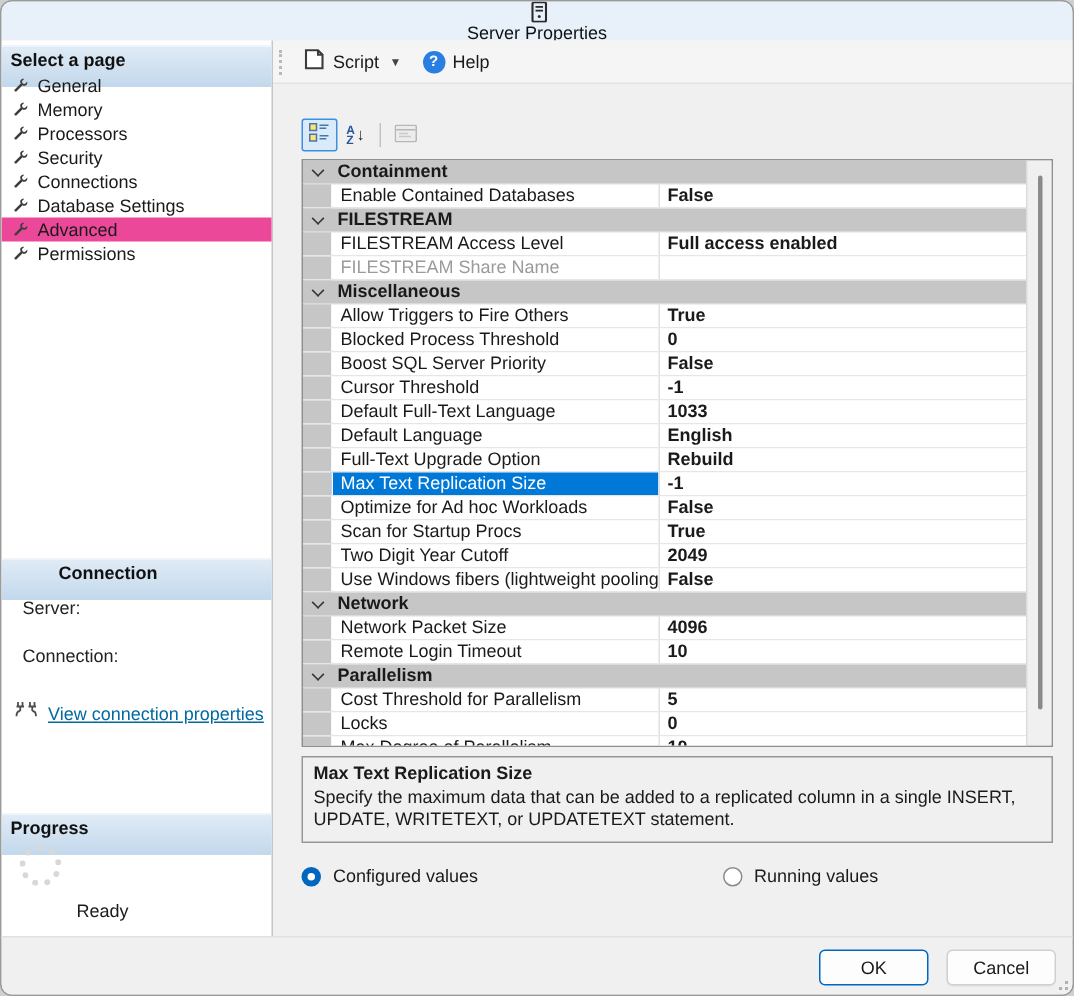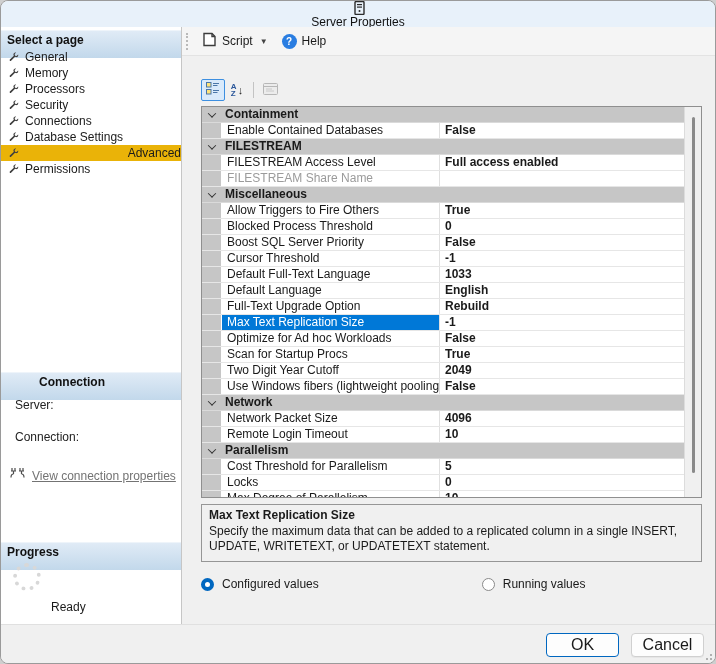--- a/index.html
+++ b/index.html
@@ -23,26 +23,26 @@
     position:absolute; left:0; top:26px; width:181px; height:599px;
     background:#ffffff; border-right:1px solid #c6c6c6;
   }
   .side-header {
     position:absolute; left:0; right:0; height:28px; padding:2px 6px;
     background:linear-gradient(#e0ebf6,#c2d8eb); font-weight:bold; color:#111;
     border-top:1px solid #eef4fa;
   }
   .page-list { position:absolute; top:22px; left:0; right:0; }
   .side-item { display:flex; align-items:center; height:16px; padding-left:6px; cursor:default; }
-  .side-item.selected { background:#eab308;justify-content:space-between; }
+  .side-item.selected { background:#ec4899; }
   .side-item .wrench { display:flex; margin-right:5px; }
   .side-item span.lbl { font-size:12px; }
   .conn-label { position:absolute; left:14px; color:#222; }
   .conn-link-row { position:absolute; left:8px; display:flex; align-items:center; }
-  .conn-link { color:#737373; text-decoration:underline; margin-left:6px; }
+  .conn-link { color:#0369a1; text-decoration:underline; margin-left:6px; }
   .spinner {
     position:absolute; left:12px; width:28px; height:28px; border-radius:50%;
     border:4px dotted #d8d8d8;
   }
   .progress-status { position:absolute; left:50px; }
   
   .content { position:absolute; left:181px; top:26px; right:0; height:599px; background:#f0f0f0; }
   .toolbar {
     position:absolute; top:0; left:0; right:0; height:29px; background:#f5f5f5;
     border-bottom:1px solid #e3e3e3; display:flex; align-items:center; padding-left:4px;
@@ -94,21 +94,21 @@
   .radio.unchecked { border:1px solid #8a8a8a; }
   .radio-label { margin-left:8px; }
   .radio-group2 { margin-left:163px; display:flex; align-items:flex-end; }
   
   .bottombar {
     position:absolute; left:0; right:0; bottom:0; height:39px; background:#f0f0f0;
     border-top:1px solid #e0e0e0;
   }
   .btn {
     position:absolute; top:8px; width:73px; height:24px; background:#fdfdfd;
-    border-radius:4px; display:flex; align-items:center; justify-content:center; font-size:16px;
+    border-radius:4px; display:flex; align-items:center; justify-content:center; font-size:12px;
   }
   .btn.ok { right:96px; border:1px solid #0067c0; }
   .btn.cancel { right:11px; border:1px solid #d0d0d0; box-shadow:0 1px 0 #e6e6e6; }
   .resize-grip { position:absolute; right:3px; bottom:3px; width:8px; height:8px;
     background:
       radial-gradient(circle at 7px 7px, #b0b0b0 1px, transparent 1.2px),
       radial-gradient(circle at 7px 3px, #b0b0b0 1px, transparent 1.2px),
       radial-gradient(circle at 3px 7px, #b0b0b0 1px, transparent 1.2px);
   }
 </style>

